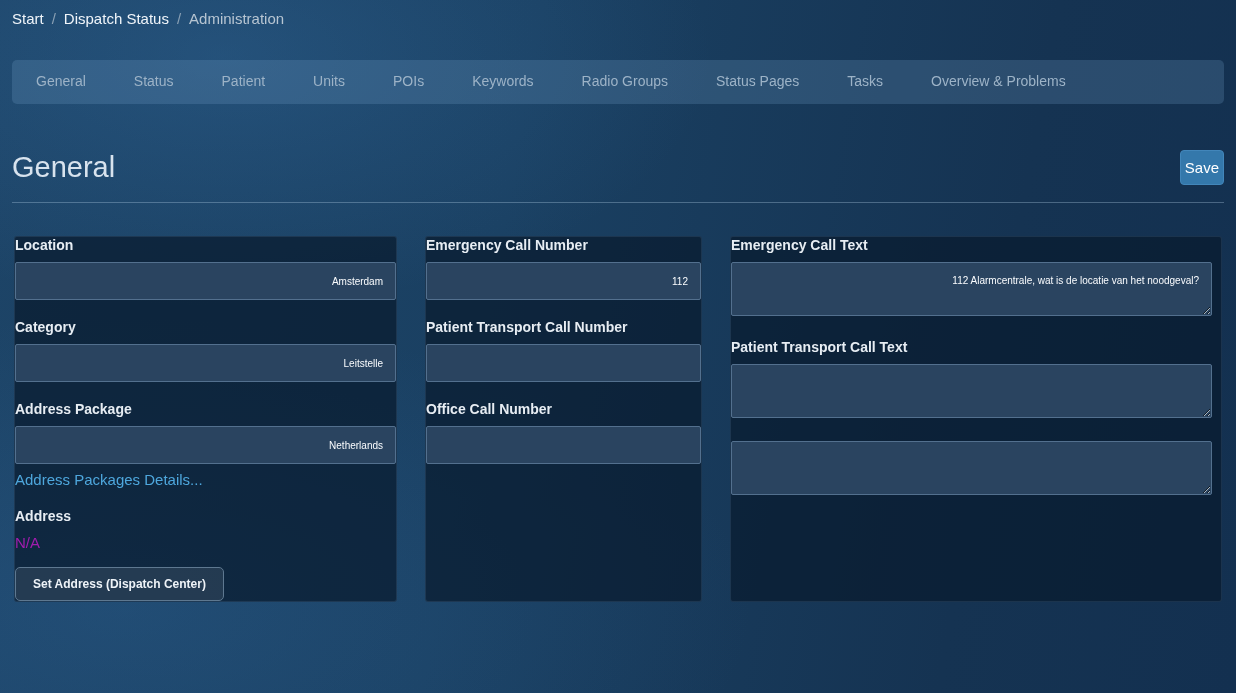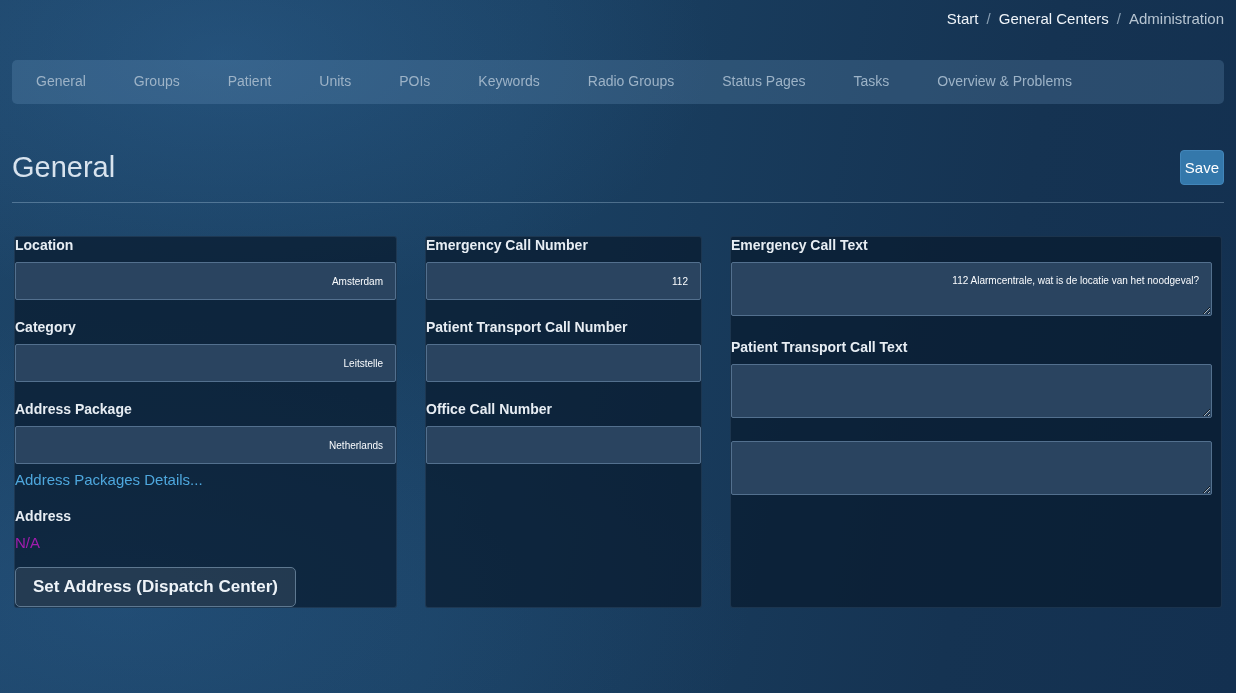--- a/index.html
+++ b/index.html
@@ -10,21 +10,21 @@
     background:
       radial-gradient(700px 360px at 18% 8%, rgba(56,116,172,0.30), rgba(56,116,172,0) 70%),
       radial-gradient(900px 420px at 10% 88%, rgba(48,104,158,0.28), rgba(48,104,158,0) 70%),
       linear-gradient(100deg, #1d4467 0%, #1a4062 40%, #153352 78%, #133050 100%);
     color:#e8eef4;
   }
 
   
   .topbar {
     height:36px; display:flex; align-items:center;
-    padding:13px 12px; font-size:15px;justify-content:flex-end;
+    padding:13px 12px; font-size:15px;
   }
   .topbar a { color:#f0f5fa; text-decoration:none; cursor:pointer; }
   .topbar .sep { color:#8aa0b4; margin:0 8px; }
   .topbar .current { color:#b7c5d2; }
 
   
   .tabbar {
     margin:24px 12px 0; height:44px; border-radius:5px;
     background:rgba(125,168,208,0.22);
     display:flex; align-items:stretch;
@@ -76,38 +76,38 @@
     line-height:20px;
   }
   .link {
     display:block; color:#4ea7dd; font-size:15px; text-decoration:none;
     cursor:pointer; margin-bottom:20px; line-height:17px;
   }
   .na-value { color:#a21caf; font-size:15px; line-height:17px; padding-top:1px; }
   .address-group { margin-bottom:16px; }
   .secondary-btn {
     background:rgba(255,255,255,0.09); border:1px solid #5e7890; border-radius:5px;
-    color:#eef3f8; font-size:17px; font-weight:bold; font-family:inherit;
+    color:#eef3f8; font-size:12px; font-weight:bold; font-family:inherit;
     padding:9px 17px; cursor:pointer;
   }
 </style>
 </head>
 <body>
 
 <div class="topbar">
   <a>Start</a>
   <span class="sep">/</span>
-  <a>General Centers</a>
+  <a>Dispatch Status</a>
   <span class="sep">/</span>
   <span class="current">Administration</span>
 </div>
 
 <nav class="tabbar">
   <div class="tab">General</div>
-  <div class="tab">Groups</div>
+  <div class="tab">Status</div>
   <div class="tab">Patient</div>
   <div class="tab">Units</div>
   <div class="tab">POIs</div>
   <div class="tab">Keywords</div>
   <div class="tab">Radio Groups</div>
   <div class="tab">Status Pages</div>
   <div class="tab">Tasks</div>
   <div class="tab">Overview &amp; Problems</div>
 </nav>
 

